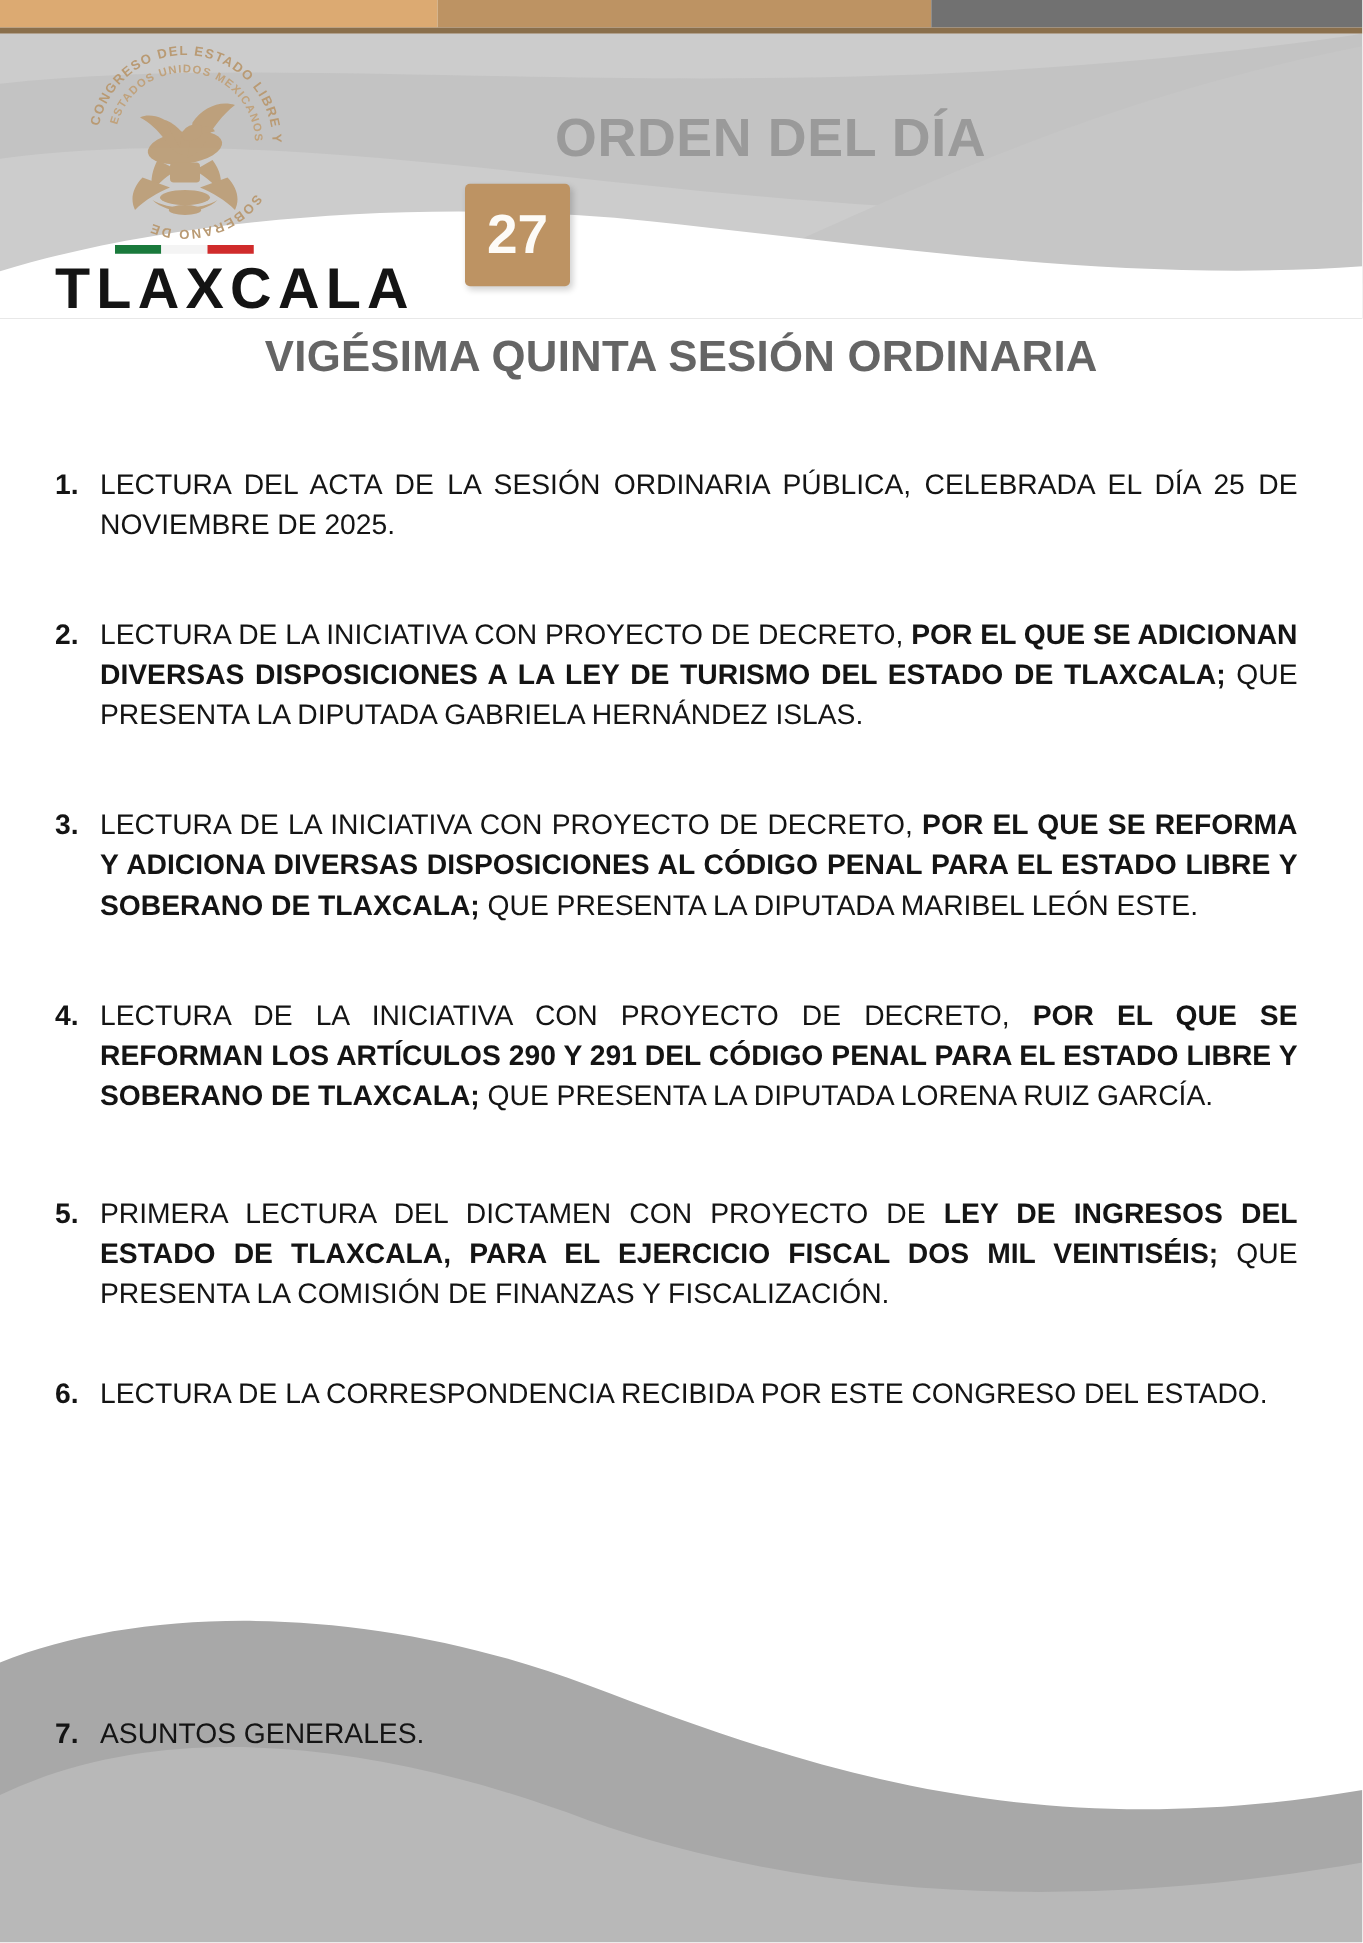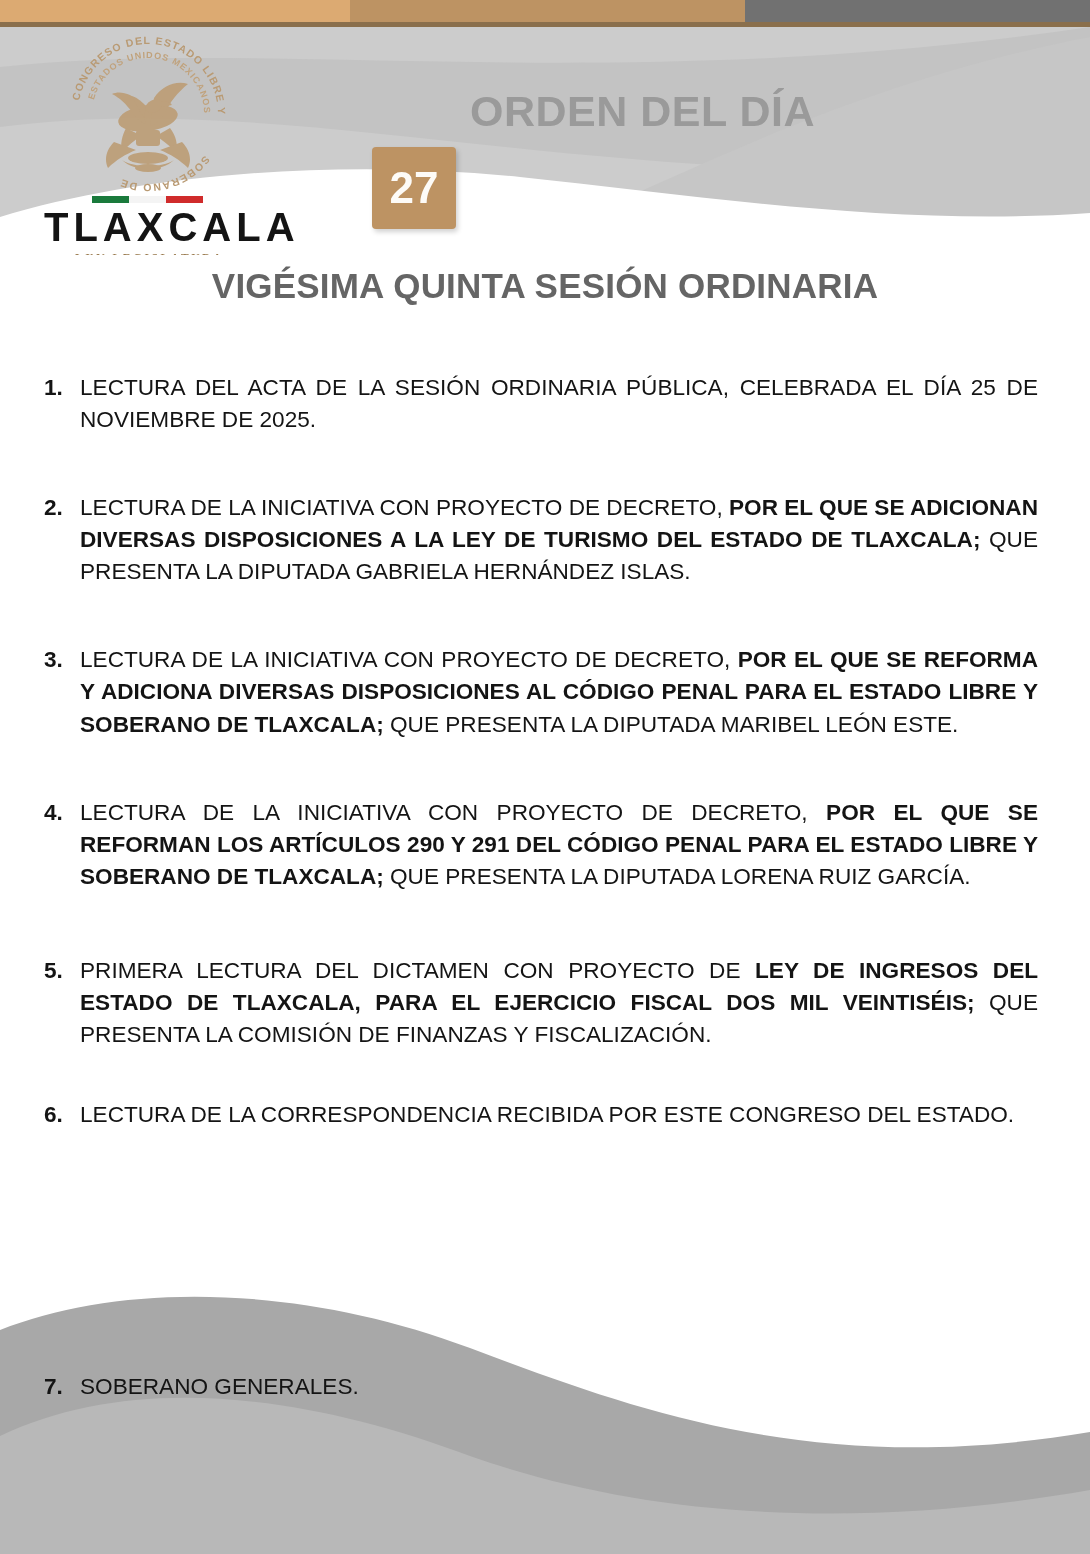--- a/index.html
+++ b/index.html
@@ -67,21 +67,21 @@
     margin: 4px auto 4px auto;
     display: flex;
   }
   .flag-green { flex: 1; background: #1a7a3c; }
   .flag-white { flex: 1; background: #f4f4f4; }
   .flag-red   { flex: 1; background: #d02b2b; }
 
   .tlaxcala-word {
     font-family: "Liberation Sans", sans-serif;
     font-weight: bold;
-    font-size: 40px;
+    font-size: 46px;
     letter-spacing: 5px;
     color: #141414;
     line-height: 1;
     margin-left: 4px;
   }
   .tlaxcala-sub {
     font-family: Liberation Serif, serif;
     font-weight: bold;
     font-size: 11.5px;
     letter-spacing: 2.6px;
@@ -109,21 +109,21 @@
     color: #fdfbf7;
     font-size: 44px;
     font-weight: bold;
     font-family: "Liberation Sans", sans-serif;
     line-height: 1;
   }
 
   
   .header-titles {
     position: absolute;
-    left: 470px;
+    left: 444px;
     top: 62px;
     width: 560px;
     text-align: left;
     color: #9a9a9a;
     font-weight: bold;
     font-family: "Liberation Sans", sans-serif;
   }
   .hdr-line-1 { font-size: 43px; line-height: 1.05; letter-spacing: 0.5px; }
   .hdr-line-2 { font-size: 37px; line-height: 1.18; letter-spacing: 0.4px; padding-left: 20px; }
   .hdr-line-3 { font-size: 37px; line-height: 1.18; letter-spacing: 0.4px; padding-left: 80px; }
@@ -333,14 +333,14 @@
     <span class="num">6.</span>
     <span class="body">
       <span>LECTURA DE LA CORRESPONDENCIA RECIBIDA POR ESTE CONGRESO DEL ESTADO.</span>
     </span>
   </div>
 
 </div>
 
 <div class="item-7">
   <span class="num">7.</span>
-  <span>SOBERANO GENERALES.</span>
+  <span>ASUNTOS GENERALES.</span>
 </div>
 
 </body></html>

